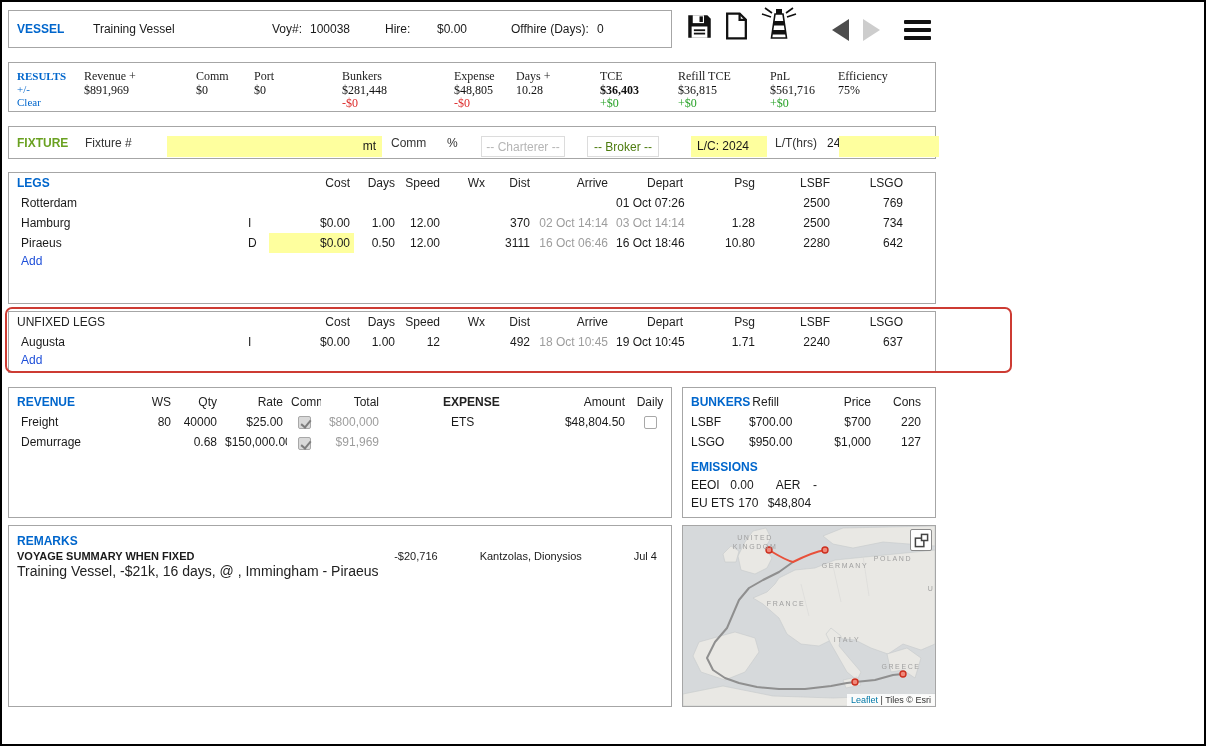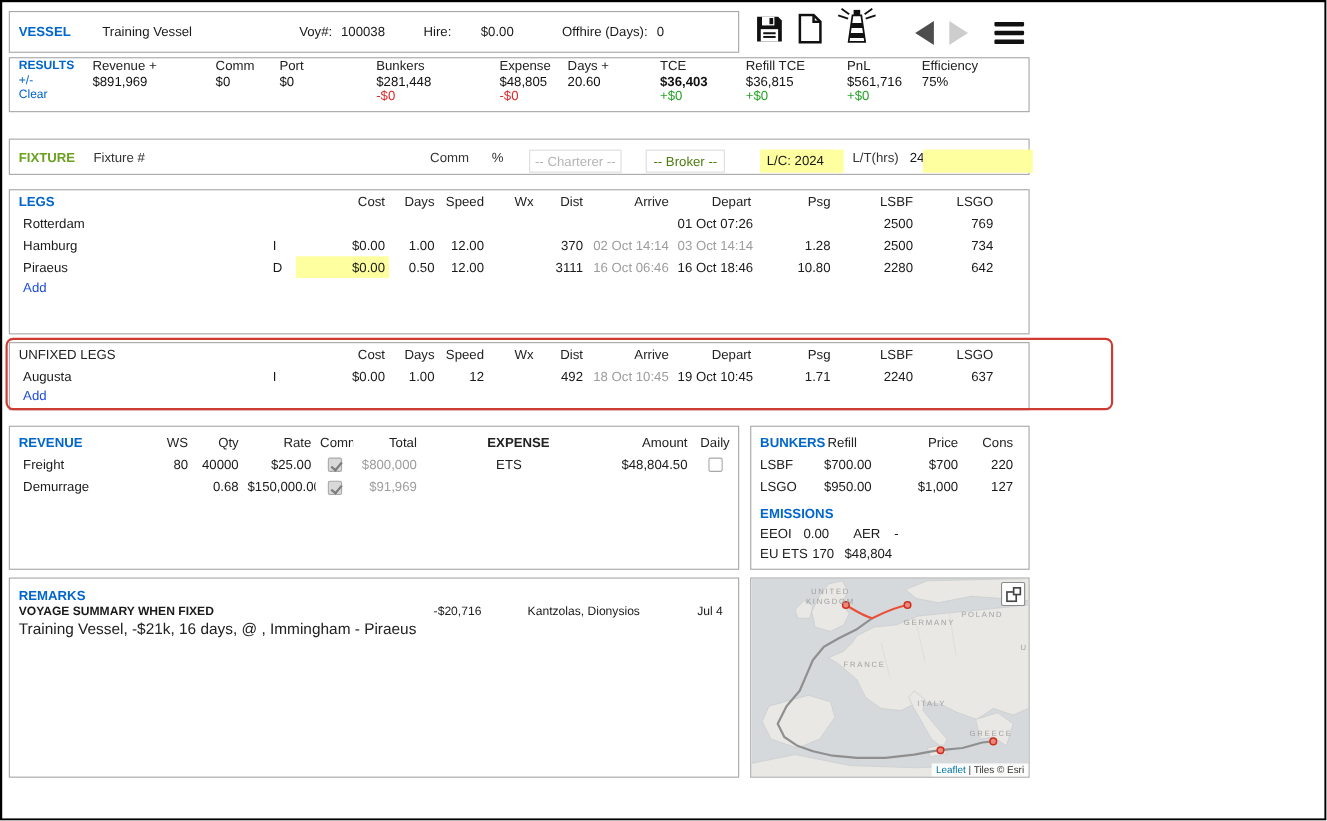--- a/index.html
+++ b/index.html
@@ -30,21 +30,21 @@
   .topicon { position:absolute; cursor:pointer; }
   .icon-save { left:684px; top:11px; }
   .icon-copy { left:723px; top:10px; }
   .icon-light{ left:756px; top:4px; }
   .nav-back  { left:830px; top:17px; width:0; height:0; border-top:11px solid transparent; border-bottom:11px solid transparent; border-right:17px solid #4d4d4d; }
   .nav-fwd   { left:861px; top:17px; width:0; height:0; border-top:11px solid transparent; border-bottom:11px solid transparent; border-left:17px solid #cdcdcd; }
   .hamburger { left:902px; top:18px; width:27px; }
   .hamburger div { height:4px; background:#111; margin-bottom:4px; border-radius:1px; }
 
   
-  .results-panel { left:6px; top:50px; width:928px; height:50px; display:flex; align-items:flex-start; padding-top:1px; }
+  .results-panel { left:6px; top:60px; width:928px; height:50px; display:flex; align-items:flex-start; padding-top:7px;font-family:Liberation Serif, serif; }
   .res-left { width:75px; padding-left:8px; line-height:13px; font-size:11px; }
   .res-left .t { font-weight:bold; }
   .res-col { text-align:left; line-height:13.5px; }
   .res-label { color:#222; }
   .res-value { color:#111; }
   .res-sub { min-height:13px; }
 
   
   .fixture-panel { left:6px; top:124px; width:928px; height:33px; }
   .fixture-panel .abs { position:absolute; top:9px; white-space:nowrap; }
@@ -195,21 +195,21 @@
       <div class="res-value">$281,448</div>
       <div class="res-sub neg">-$0</div>
     </div>
     <div class="res-col" style="width:62px">
       <div class="res-label">Expense</div>
       <div class="res-value">$48,805</div>
       <div class="res-sub neg">-$0</div>
     </div>
     <div class="res-col" style="width:84px">
       <div class="res-label">Days +</div>
-      <div class="res-value">20.60</div>
+      <div class="res-value">10.28</div>
       <div class="res-sub"></div>
     </div>
     <div class="res-col" style="width:78px">
       <div class="res-label">TCE</div>
       <div class="res-value bold">$36,403</div>
       <div class="res-sub pos">+$0</div>
     </div>
     <div class="res-col" style="width:92px">
       <div class="res-label">Refill TCE</div>
       <div class="res-value">$36,815</div>
@@ -223,20 +223,21 @@
     <div class="res-col" style="width:72px">
       <div class="res-label">Efficiency</div>
       <div class="res-value">75%</div>
       <div class="res-sub"></div>
     </div>
   </div>
 
   <div class="panel fixture-panel">
     <span class="abs fx-title">FIXTURE</span>
     <span class="abs fx-numl">Fixture #</span>
+    <div class="abs fx-input1"><span>mt</span></div>
     <span class="abs fx-comm">Comm</span>
     <span class="abs fx-pct">%</span>
     <div class="abs fx-charterer">-- Charterer --</div>
     <div class="abs fx-broker">-- Broker --</div>
     <div class="abs fx-lc">L/C: 2024</div>
     <span class="abs fx-ltl">L/T(hrs)</span>
     <span class="abs fx-ltv">24</span>
     <div class="abs fx-input2"></div>
   </div>
 

